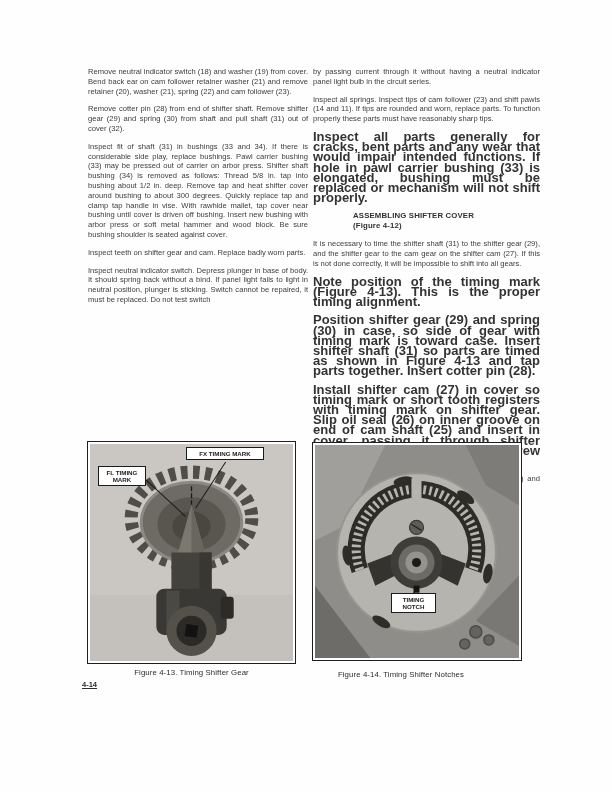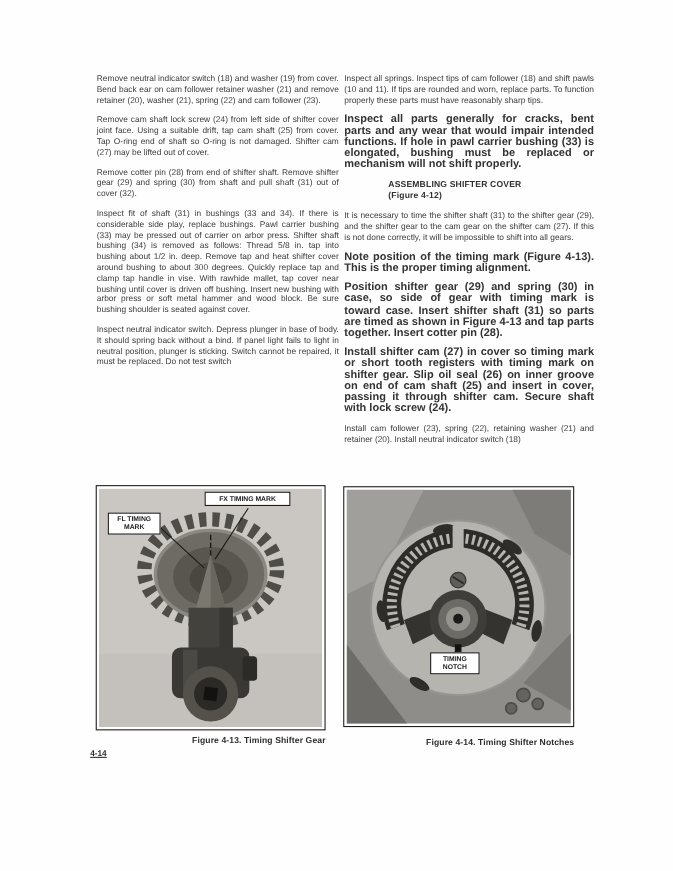--- a/index.html
+++ b/index.html
@@ -15,21 +15,21 @@
 
   .para {
     font-size:7.6px; line-height:9.8px; margin:0 0 8px 0;
     text-align:justify; color:#3c3c3c;
   }
   .heading {
     font-size:7.8px; line-height:10px; font-weight:bold; letter-spacing:0.15px;
     margin:2px 0 8px 0; color:#303030;
   }
   .two-line { white-space:pre-line;margin-left:40px; }
-  .em { font-weight:bold; font-size:10px; line-height:10.2px; color:#333333; }
+  .em { font-weight:bold; font-size:13px; line-height:10.2px; color:#333333; }
   .gap-top { }
 
   .figure {
     position:absolute; box-sizing:border-box;
     border:1.6px solid #1f1f1f; background:#ffffff; padding:2px;
   }
   .fig-left  { left:87px;  top:441px; width:209px; height:223px; }
   .fig-right { left:312px; top:442px; width:210px; height:219px; }
   .photo { position:relative; width:100%; height:100%; overflow:hidden; }
   .photo svg { display:block; width:100%; height:100%; }
@@ -37,46 +37,47 @@
   .fig-label {
     position:absolute; background:#ffffff; border:1px solid #1b1b1b;
     font-size:6.2px; line-height:7.2px; font-weight:bold; color:#222222;
     text-align:center; padding:2px 3px; box-sizing:border-box;
   }
   .lbl-fx    { left:96px; top:3px;   width:78px; }
   .lbl-fl    { left:8px;  top:22px;  width:48px; }
   .lbl-notch { left:76px; top:148px; width:45px; }
 
   .caption {
-    position:absolute; font-size:7.8px; font-weight:bold; color:#2d2d2d;
-    text-align:right; letter-spacing:0.1px;
+    position:absolute; font-size:7.8px; font-weight:normal; color:#2d2d2d;
+    text-align:center; letter-spacing:0.1px;
   }
   .cap-left  { left:87px;  top:668px; width:209px; }
-  .cap-right { left:312px; top:670px; width:210px; }
+  .cap-right { left:296px; top:670px; width:210px; }
 
   .page-number {
     position:absolute; left:82px; top:680px;
     font-size:7.5px; font-weight:bold; color:#2d2d2d;text-decoration:underline;
   }
 </style>
 </head>
 <body>
 
 <div class="page">
 
   <div class="col col-left">
     <p class="para">Remove neutral indicator switch (18) and washer (19) from cover. Bend back ear on cam follower retainer washer (21) and remove retainer (20), washer (21), spring (22) and cam follower (23).</p>
-    <p class="para">Remove cam shaft lock screw (24) from left side of shifter cover joint face. Using a suitable drift, tap cam shaft (25) from cover. Tap O-ring end of shaft so O-ring is not damaged. Shifter cam (27) may be lifted out of cover.</p>
     <p class="para">Remove cotter pin (28) from end of shifter shaft. Remove shifter gear (29) and spring (30) from shaft and pull shaft (31) out of cover (32).</p>
     <p class="para">Inspect fit of shaft (31) in bushings (33 and 34). If there is considerable side play, replace bushings. Pawl carrier bushing (33) may be pressed out of carrier on arbor press. Shifter shaft bushing (34) is removed as follows: Thread 5/8 in. tap into bushing about 1/2 in. deep. Remove tap and heat shifter cover around bushing to about 300 degrees. Quickly replace tap and clamp tap handle in vise. With rawhide mallet, tap cover near bushing until cover is driven off bushing. Insert new bushing with arbor press or soft metal hammer and wood block. Be sure bushing shoulder is seated against cover.</p>
+    <p class="para">Inspect teeth on shifter gear and cam. Replace badly worn parts.</p>
     <p class="para">Inspect neutral indicator switch. Depress plunger in base of body. It should spring back without a bind. If panel light fails to light in neutral position, plunger is sticking. Switch cannot be repaired, it must be replaced. Do not test switch</p>
   </div>
 
   <div class="col col-right">
-    <p class="para">Inspect all springs. Inspect tips of cam follower (18) and shift pawls (10 and 11). If tips are rounded and worn, replace parts. To function properly these parts must have reasonably sharp tips.</p>
+    <p class="para">by passing current through it without having a neutral indicator panel light bulb in the circuit series.</p>
+    <p class="para">Inspect all springs. Inspect tips of cam follower (23) and shift pawls (14 and 11). If tips are rounded and worn, replace parts. To function properly these parts must have reasonably sharp tips.</p>
     <p class="para em">Inspect all parts generally for cracks, bent parts and any wear that would impair intended functions. If hole in pawl carrier bushing (33) is elongated, bushing must be replaced or mechanism will not shift properly.</p>
     <h2 class="heading two-line">ASSEMBLING SHIFTER COVER
 (Figure 4-12)</h2>
     <p class="para">It is necessary to time the shifter shaft (31) to the shifter gear (29), and the shifter gear to the cam gear on the shifter cam (27). If this is not done correctly, it will be impossible to shift into all gears.</p>
     <p class="para em">Note position of the timing mark (Figure 4-13). This is the proper timing alignment.</p>
     <p class="para em">Position shifter gear (29) and spring (30) in case, so side of gear with timing mark is toward case. Insert shifter shaft (31) so parts are timed as shown in Figure 4-13 and tap parts together. Insert cotter pin (28).</p>
     <p class="para em">Install shifter cam (27) in cover so timing mark or short tooth registers with timing mark on shifter gear. Slip oil seal (26) on inner groove on end of cam shaft (25) and insert in cover, passing it through shifter cam. Secure shaft with lock screw (24).</p>
     <p class="para gap-top">Install cam follower (23), spring (22), retaining washer (21) and retainer (20). Install neutral indicator switch (18)</p>
   </div>
 

